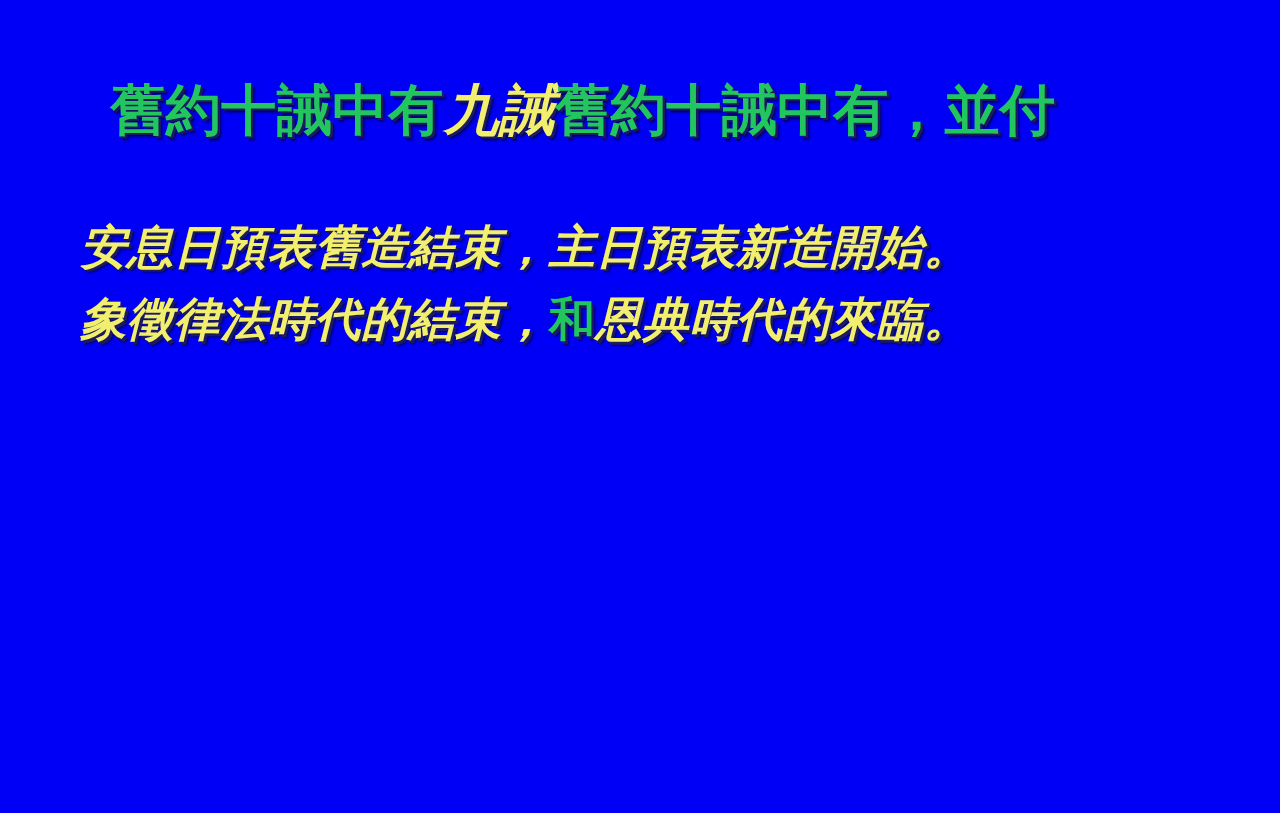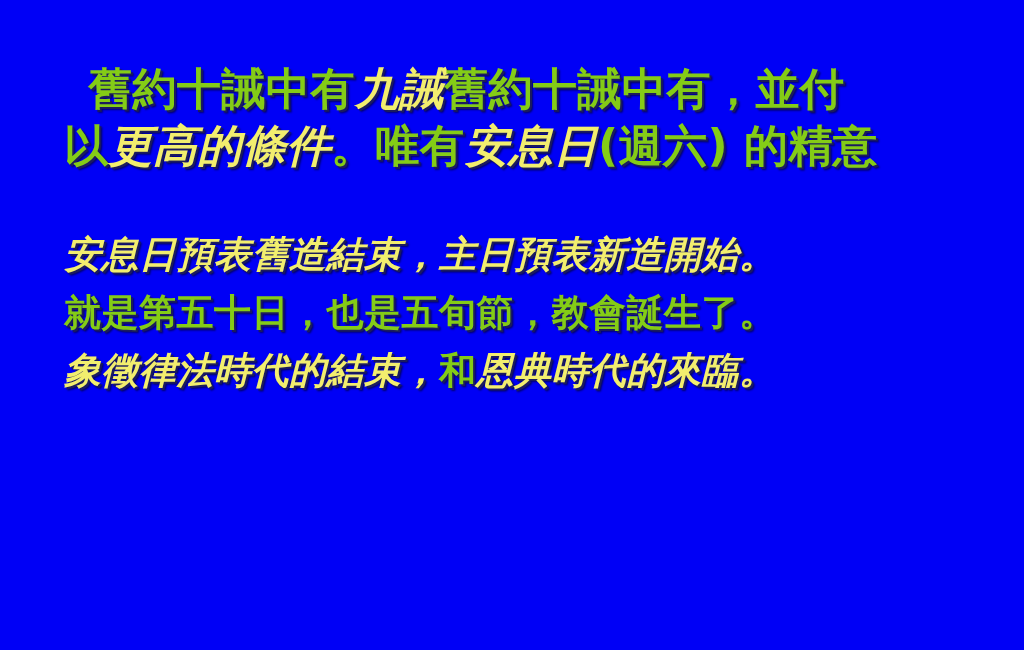--- a/index.html
+++ b/index.html
@@ -46,45 +46,43 @@
     color: #ffffff;
     text-shadow:
        2px 2px 0 #1b1b5e,
        3px 3px 2px rgba(0,0,0,0.55);
   }
 
   .line.indent {
     padding-left: 24px;
   }
 
-  .w { color: #84cc16; }
+  .w { color: #22c55e; }
   .y { color: #f2ee6e; font-style: italic; }
 
   .gap {
     height: 52px;
   }
 
   .para2 .line {
     font-size: 37px;
     line-height: 58px;
   }
 </style>
 </head>
 <body>
 
 <div id="slide" style="background: rgb(0, 0, 246);">
   <div class="content">
 
     <div class="para para1">
       <div class="line indent"><span class="w">舊約十誡中有</span><span class="y">九誡</span><span class="w">舊約十誡中有，並付</span></div>
-      <div class="line"><span class="w">以</span><span class="y">更高的條件</span><span class="w">。唯有</span><span class="y">安息日</span><span class="w">(週六) 的精意</span></div>
     </div>
 
     <div class="gap"></div>
 
     <div class="para para2">
       <div class="line"><span class="y">安息日預表舊造結束，主日預表新造開始。</span></div>
-      <div class="line"><span class="w">就是第五十日，也是五旬節，教會誕生了。</span></div>
       <div class="line"><span class="y">象徵律法時代的結束，</span><span class="w">和</span><span class="y">恩典時代的來臨。</span></div>
     </div>
 
   </div>
 </div>
 
 </body></html>

